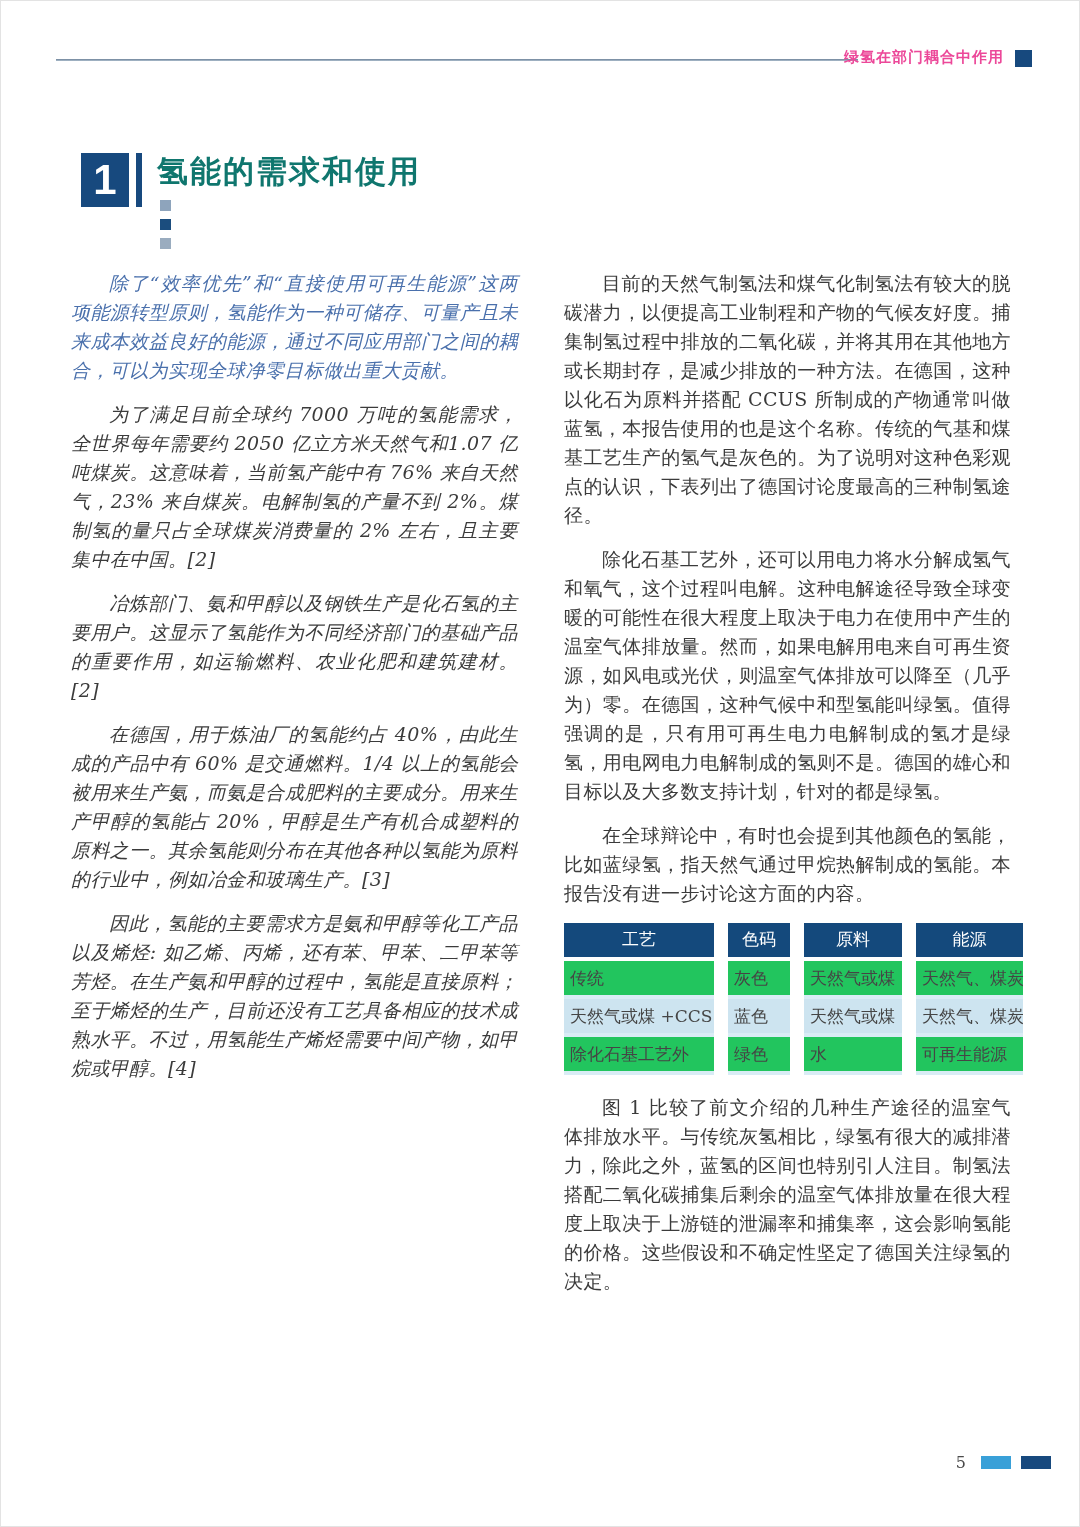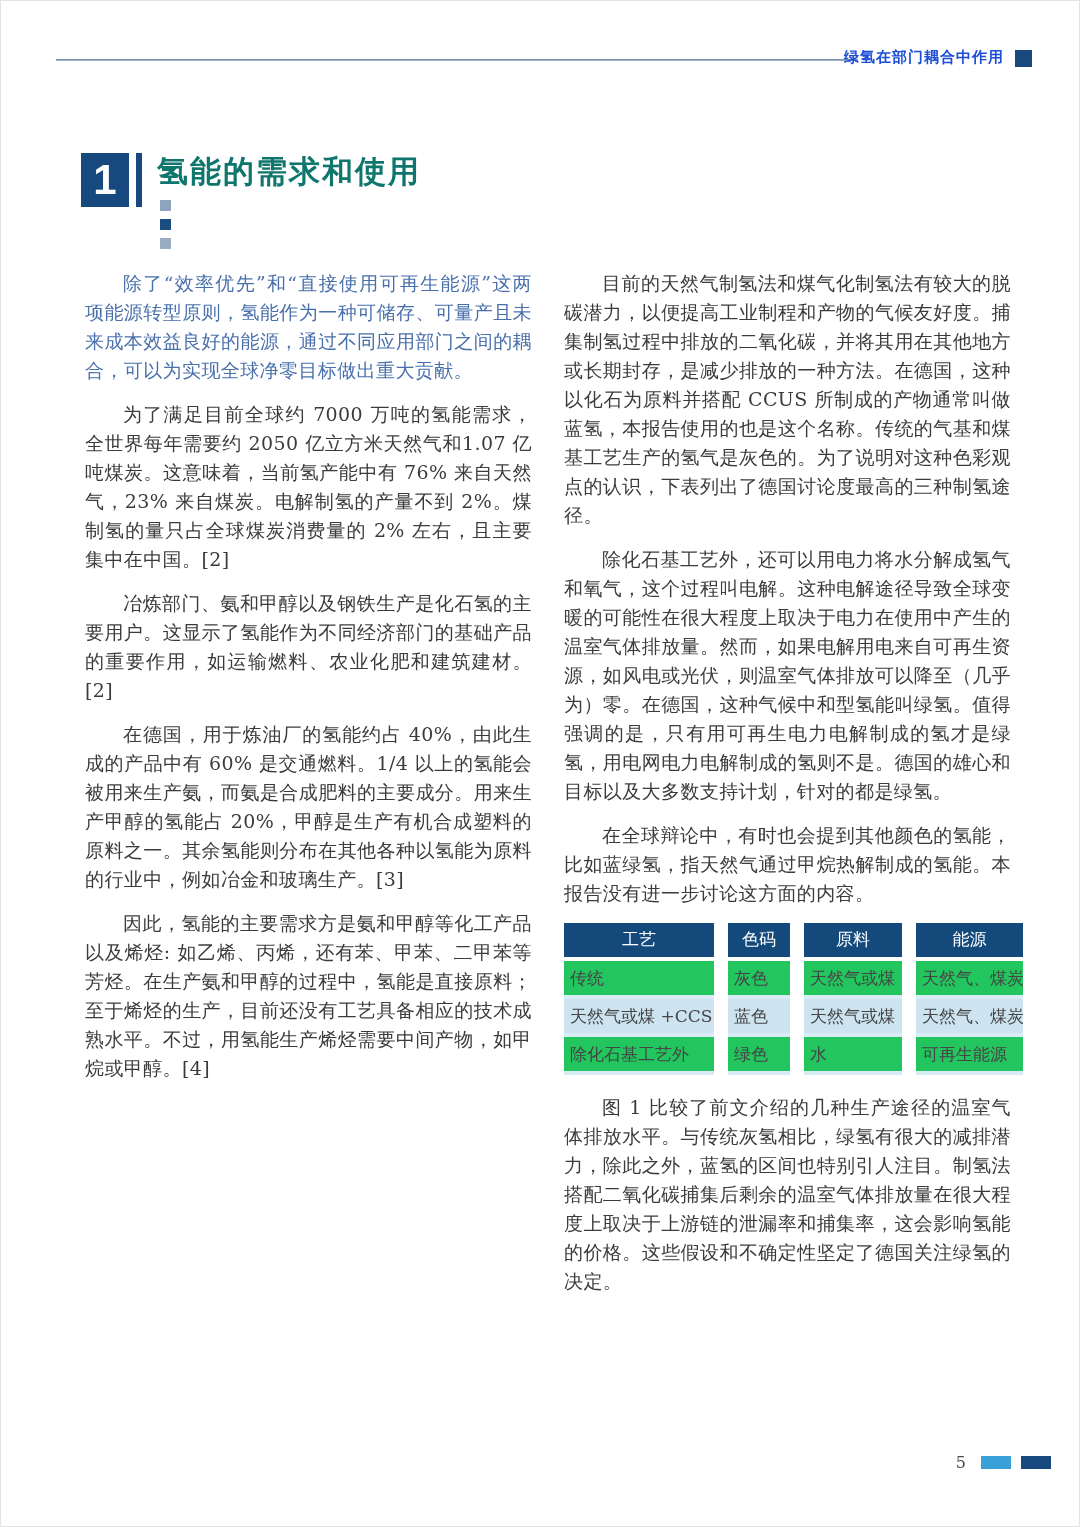--- a/index.html
+++ b/index.html
@@ -20,21 +20,21 @@
   .running-header{
     position:absolute;left:55px;top:44px;width:978px;height:28px;
   }
   .header-rule{
     position:absolute;left:0;top:14px;width:802px;height:2px;
     background:linear-gradient(#6d8299,#aebfce);
   }
   .header-title{
     position:absolute;right:30px;top:3px;
     font-family:"Liberation Sans","DejaVu Sans",sans-serif;
-    font-size:15px;font-weight:600;color:#1d4ed8;letter-spacing:1px;
+    font-size:15px;font-weight:600;color:#ec4899;letter-spacing:1px;
   }
   .header-square{
     position:absolute;right:2px;top:5px;width:17px;height:17px;
     background:#17497e;
   }
   
   .section-head{position:absolute;left:80px;top:150px;height:62px;}
   .section-number-box{
     position:absolute;left:0;top:2px;width:48px;height:54px;
     background:#17497e;color:#ffffff;
@@ -54,21 +54,21 @@
   .section-squares span{display:inline-block;width:11px;height:11px;margin-right:6px;}
   .sq-light1{background:#8ea4bc;}
   .sq-dark{background:#1b4d7e;}
   .sq-light2{background:#9aacbf;}
   
   .column{
     position:absolute;top:268px;width:447px;
     font-size:19px;line-height:29px;color:#3b3b3b;
     text-align:justify;letter-spacing:0.4px;
   }
-  .col-left{left:84px;}
+  .col-left{left:70px;font-style:italic;}
   .col-right{left:563px;}
   .column p{margin:0 0 15px 0;text-indent:2em;}
   .lead-blue{color:#4a70ac;}
   
   .pathway-table{
     display:grid;
     grid-template-columns:150px 62px 98px 107px;
     column-gap:14px;
     margin:10px 0 18px 0;
     font-size:17px;letter-spacing:0;

